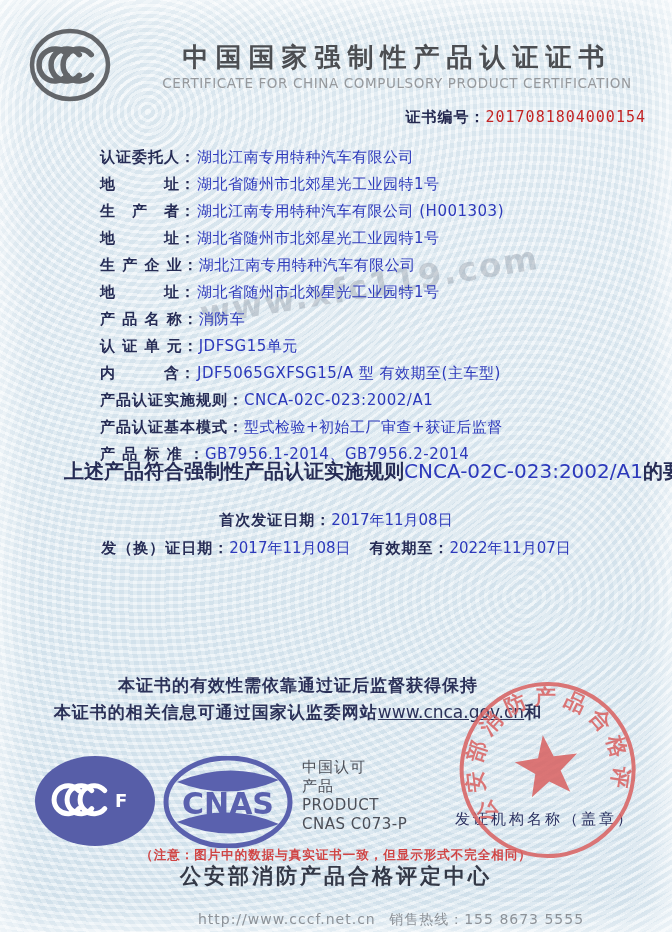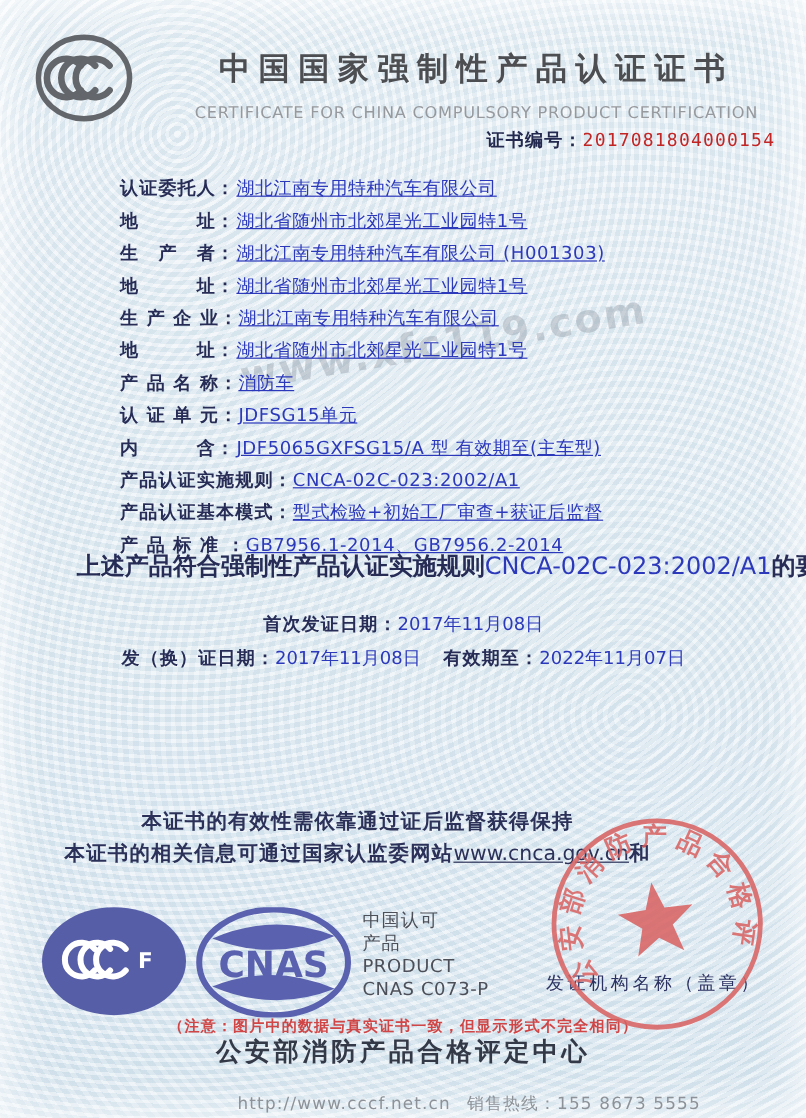--- a/index.html
+++ b/index.html
@@ -7,29 +7,29 @@
   .page{position:relative;width:672px;height:932px;overflow:hidden;
     background:
       repeating-radial-gradient(circle at 22% 12%, rgba(255,255,255,.35) 0 3px, rgba(184,206,221,.18) 3px 7px),
       repeating-radial-gradient(circle at 78% 64%, rgba(255,255,255,.28) 0 4px, rgba(184,206,221,.14) 4px 9px),
       linear-gradient(#e9f1f6,#d9e7f0);
     box-shadow:inset 0 0 40px rgba(255,255,255,.9);}
   
   .ccc-logo{position:absolute;left:28px;top:26px;}
   .title-block{position:absolute;left:130px;right:8px;top:40px;text-align:center;}
   .title{font-size:26px;font-weight:bold;color:#4c4e52;letter-spacing:7px;}
-  .subtitle{margin-top:11px;font-size:13.5px;color:#96999d;letter-spacing:.6px;}
+  .subtitle{font-size:13.5px;color:#96999d;letter-spacing:.6px;}
   .certno{position:absolute;top:108px;right:26px;font-size:15px;margin-left:36px;}
   .certno .lbl{font-weight:bold;color:#23284f;letter-spacing:1px;}
   .certno .num{color:#c32424;font-family:"DejaVu Sans Mono",monospace;letter-spacing:1px;}
   
   .fields{position:absolute;left:100px;right:12px;top:144px;}
   .row{height:27px;line-height:27px;font-size:15px;white-space:nowrap;}
   .row .lbl{display:inline-block;min-width:97px;font-weight:bold;color:#262c55;letter-spacing:1px;}
-  .row .val{color:#2c39bb;letter-spacing:.5px;text-decoration:underline;}
+  .row .val{color:#2c39bb;letter-spacing:.5px;}
   .statement{position:absolute;left:64px;right:10px;top:458px;font-size:20px;font-weight:bold;color:#262c55;white-space:nowrap;}
   .statement .rule{color:#2c39bb;font-weight:normal;}
   .dateline{position:absolute;left:0;width:672px;text-align:center;font-size:15px;white-space:nowrap;}
   .dateline .lbl{font-weight:bold;color:#262c55;letter-spacing:1px;}
   .dateline .val{color:#2c39bb;}
   .date1{top:511px;} .date2{top:539px;}
   .watermark{position:absolute;left:198px;top:266px;font-size:33px;color:rgba(145,156,167,.42);
     letter-spacing:2px;transform:rotate(-9.5deg);font-weight:bold;}
   
   .notice{position:absolute;left:0;width:596px;top:672px;text-align:center;color:#2b3158;

